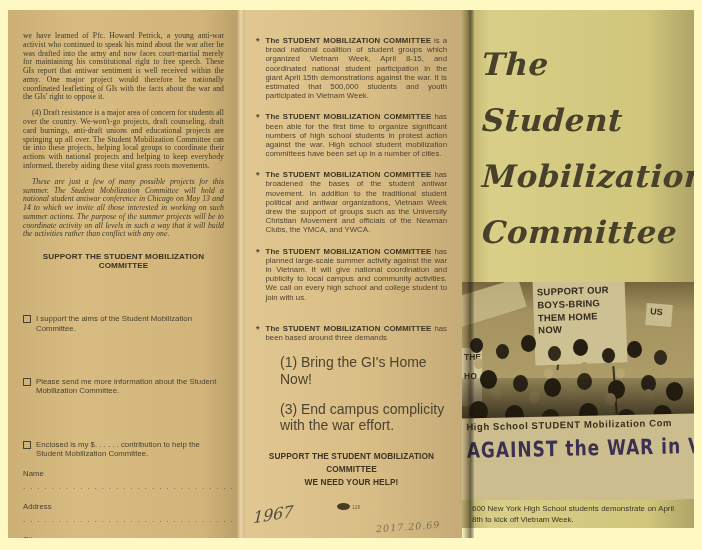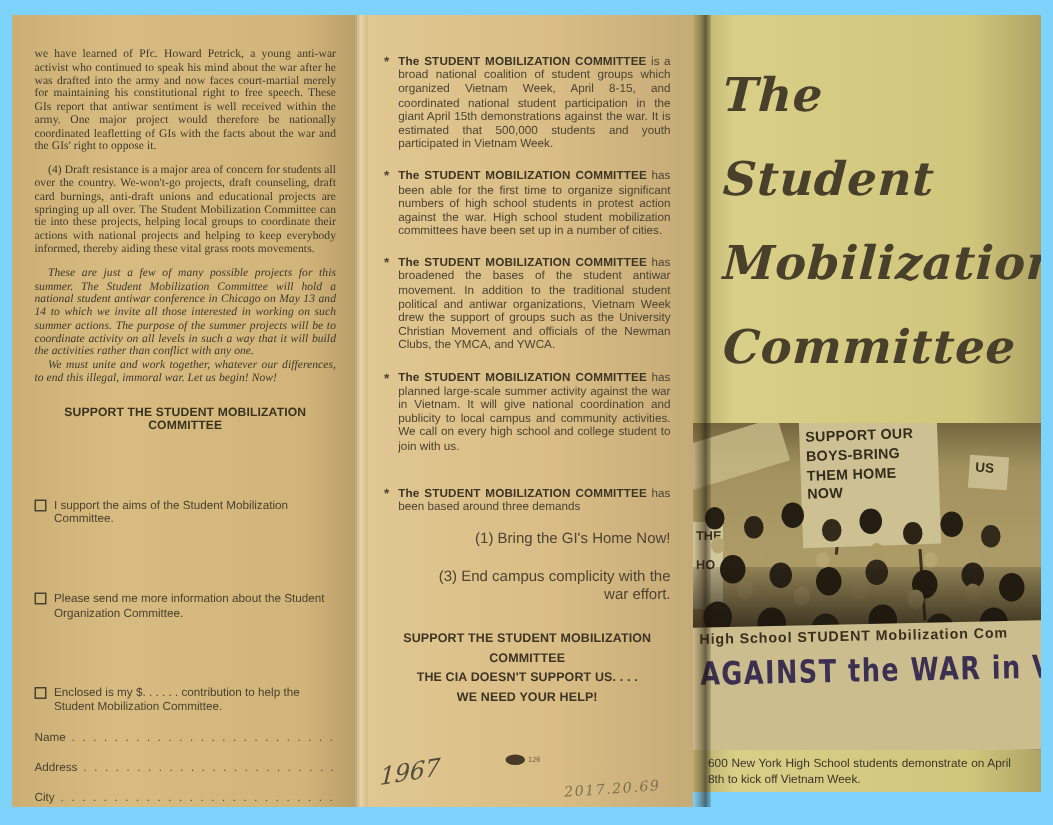--- a/index.html
+++ b/index.html
@@ -1,20 +1,20 @@
 <!DOCTYPE html>
 <html><head>
 <meta charset="utf-8">
 <style>
   html,body { margin:0; padding:0; }
   body { font-family: "Liberation Sans", sans-serif; }
 
   .scan {
     position:relative; width:702px; height:550px;
-    background:#7dd3fc; overflow:hidden;
+    background:#fef9c3; overflow:hidden;
   }
   .pamphlet {
     position:absolute; left:8px; top:10px; width:686px; height:530px;
     display:flex; align-items:flex-start;
   }
   .panel { position:relative; overflow:hidden; box-sizing:border-box; }
 
   
   .panel.left {
     width:229px; height:528px; background:#d5b87c;
@@ -30,21 +30,21 @@
   .body-para.indent { text-indent:9px; }
   .body-para.tight { margin-bottom:0;font-style:italic; }
   .support-heading {
     font-size:8.1px; font-weight:bold; text-align:center;
     margin:13px 0 7px 0; letter-spacing:.1px; color:#39321f;
   }
   .check-item { display:flex; gap:5px; font-size:7.8px; line-height:1.2; margin-bottom:4px; color:#4a4230;margin-top:44px; }
   .checkbox-glyph {
     flex:none; width:6px; height:6px; border:1px solid #4a4230; margin-top:1px; background:transparent;
   }
-  .form-row { display:flex; align-items:flex-start; font-size:7.8px; margin-top:11px; color:#4a4230; gap:4px; }
+  .form-row { display:flex; align-items:flex-start; font-size:7.8px; margin-top:11px; color:#4a4230; gap:4px;flex-direction:column; }
   .dots { flex:1; overflow:hidden; white-space:nowrap; letter-spacing:1.5px; color:#55492f; font-size:7.5px; }
   .dots.short { flex:0 0 52px; }
   .clip-line { font-size:7.9px; margin:12px 0 0 14px; color:#4a4230; }
   .mail-address { font-size:7.9px; line-height:1.3; margin-top:7px; color:#4a4230; }
 
   
   .fold-a {
     position:absolute; left:229px; top:0; width:8px; height:528px; z-index:3;
     background:linear-gradient(90deg, rgba(90,70,40,.28), rgba(255,246,218,.30) 45%, rgba(120,95,55,.12));
   }
@@ -53,21 +53,21 @@
   .panel.middle {
     width:225px; height:528px; background:#ddc189;
     padding:26px 15px 0 19px; color:#4d4333;
     background-image: linear-gradient(90deg, rgba(255,244,210,.12), rgba(140,110,60,.05) 60%, rgba(90,70,40,.18));
   }
   .bullet { display:flex; gap:6px; margin-bottom:12px; }
   .bullet .ast { flex:none; font-weight:bold; font-size:9px; line-height:1; margin-top:1px; }
   .bullet p { margin:0; font-size:7.8px; line-height:1.18; text-align:justify; }
   .bullet b { color:#3c3424; letter-spacing:.1px; }
   .bullet.spaced { margin-top:22px; }
-  .demand { margin:0 0 13px 24px; font-size:10px; line-height:1.2;text-align:right; }
+  .demand { margin:0 0 13px 24px; font-size:14px; line-height:1.2; }
   .cia-block { text-align:center; font-weight:bold; font-size:8.3px; line-height:1.55; margin-top:16px; color:#3c3424; letter-spacing:.1px; }
 
   .hand-year {
     position:absolute; left:16px; bottom:14px;
     font-family:"DejaVu Serif", serif; font-style:italic;
     font-size:16px; color:#504b3d; transform:rotate(-9deg) skewX(-12deg);
   }
   .union-bug { position:absolute; left:100px; bottom:28px; display:flex; align-items:center; gap:2px; }
   .bug-oval { width:13px; height:7px; background:#473b26; border-radius:50%; }
   .bug-text { font-size:5px; color:#6d5f42; }
@@ -162,31 +162,30 @@
 </head>
 <body>
 
 <div class="scan">
   <div class="pamphlet">
 
     <section class="panel left">
       <p class="body-para">we have learned of Pfc. Howard Petrick, a young anti-war activist who continued to speak his mind about the war after he was drafted into the army and now faces court-martial merely for maintaining his constitutional right to free speech. These GIs report that antiwar sentiment is well received within the army. One major project would therefore be nationally coordinated leafletting of GIs with the facts about the war and the GIs' right to oppose it.</p>
       <p class="body-para indent">(4) Draft resistance is a major area of concern for students all over the country. We-won't-go projects, draft counseling, draft card burnings, anti-draft unions and educational projects are springing up all over. The Student Mobilization Committee can tie into these projects, helping local groups to coordinate their actions with national projects and helping to keep everybody informed, thereby aiding these vital grass roots movements.</p>
       <p class="body-para indent tight">These are just a few of many possible projects for this summer. The Student Mobilization Committee will hold a national student antiwar conference in Chicago on May 13 and 14 to which we invite all those interested in working on such summer actions. The purpose of the summer projects will be to coordinate activity on all levels in such a way that it will build the activities rather than conflict with any one.</p>
-      <p class="body-para indent tight">We must unite and work together, whatever our differences, to end this illegal, immoral war. Let us begin! Now!</p>
 
       <h3 class="support-heading">SUPPORT THE STUDENT MOBILIZATION COMMITTEE</h3>
 
       <div class="check-item">
         <span class="checkbox-glyph"></span>
         <span>I support the aims of the Student Mobilization Committee.</span>
       </div>
       <div class="check-item">
         <span class="checkbox-glyph"></span>
-        <span>Please send me more information about the Student Organization Committee.</span>
+        <span>Please send me more information about the Student Mobilization Committee.</span>
       </div>
       <div class="check-item">
         <span class="checkbox-glyph"></span>
         <span>Enclosed is my $. . . . . . contribution to help the Student Mobilization Committee.</span>
       </div>
 
       <div class="form-row">
         <span>Name</span>
         <span class="dots">. . . . . . . . . . . . . . . . . . . . . . . . . . . . . . . . . . . . . . . . . . . . . . . . . .</span>
       </div>
@@ -236,21 +235,20 @@
       <div class="bullet spaced">
         <span class="ast">*</span>
         <p><b>The STUDENT MOBILIZATION COMMITTEE</b> <span>has been based around three demands</span></p>
       </div>
 
       <p class="demand">(1) Bring the GI's Home Now!</p>
       <p class="demand">(3) End campus complicity with the war effort.</p>
 
       <div class="cia-block">
         <div>SUPPORT THE STUDENT MOBILIZATION COMMITTEE</div>
-        <div>THE CIA DOESN'T SUPPORT US. . . .</div>
         <div>WE NEED YOUR HELP!</div>
       </div>
 
       <div class="hand-year">1967</div>
       <div class="union-bug">
         <span class="bug-oval"></span>
         <span class="bug-text">126</span>
       </div>
       <div class="hand-accession">2017.20.69</div>
     </section>

